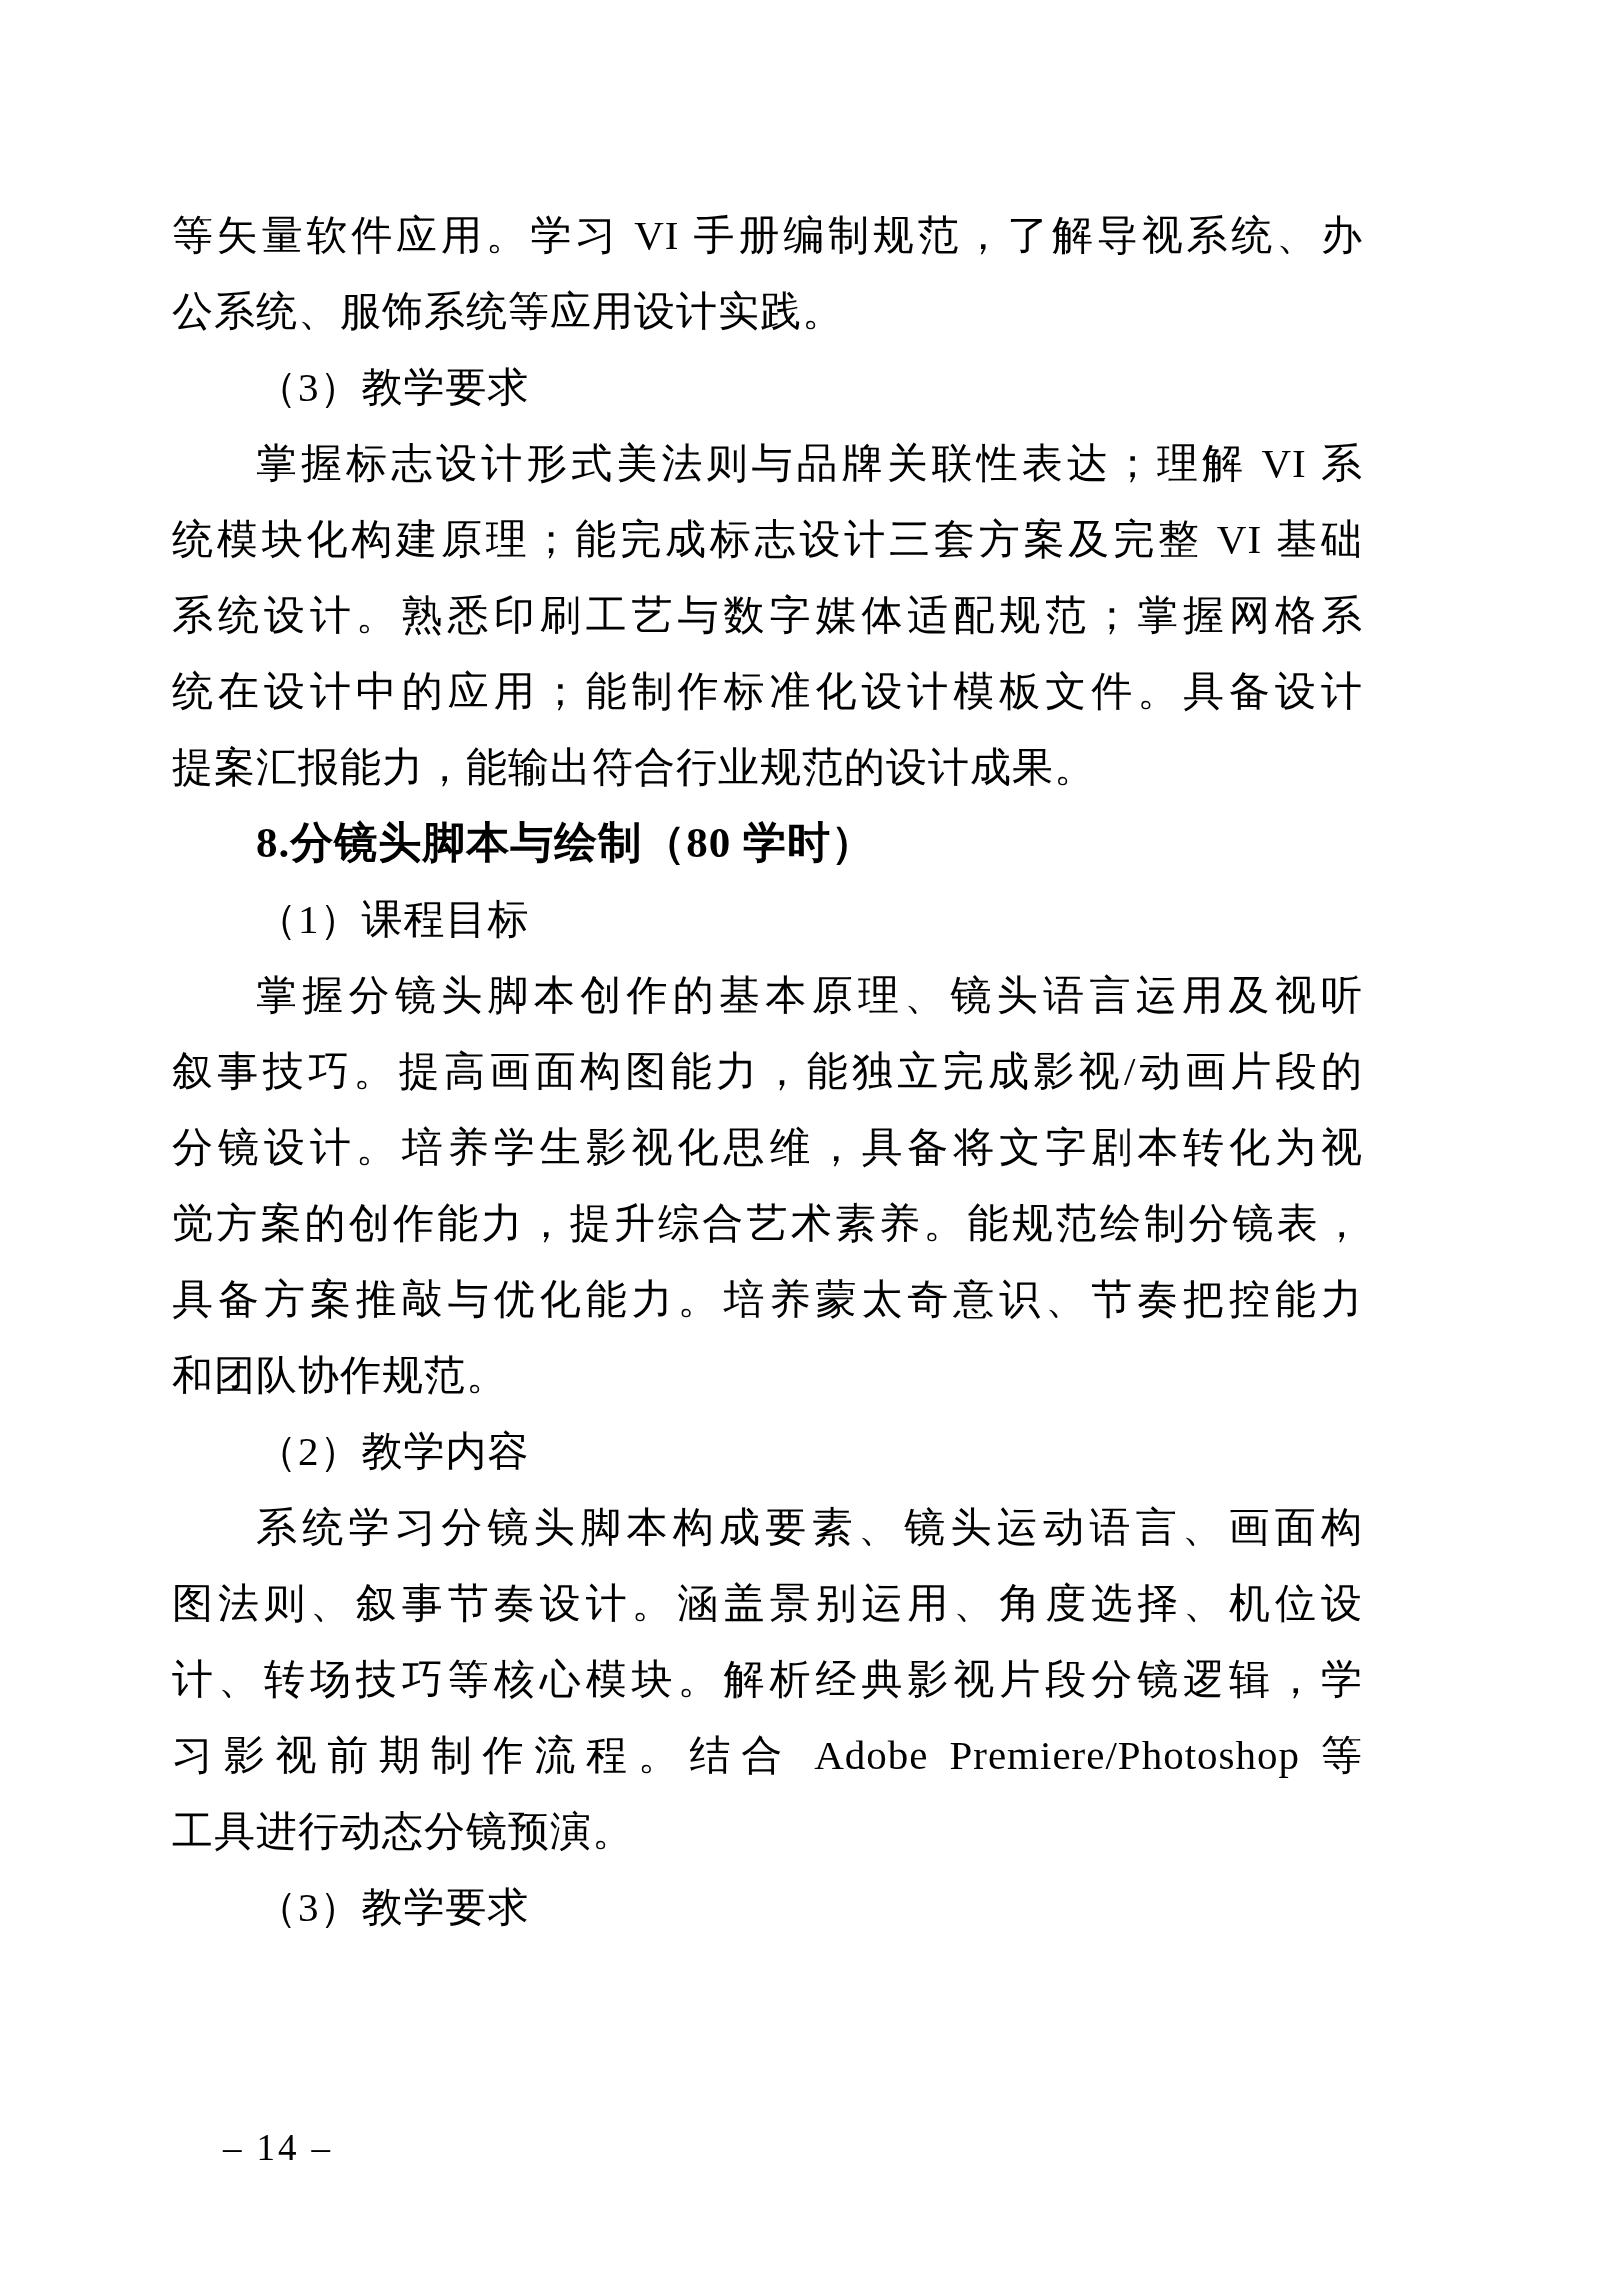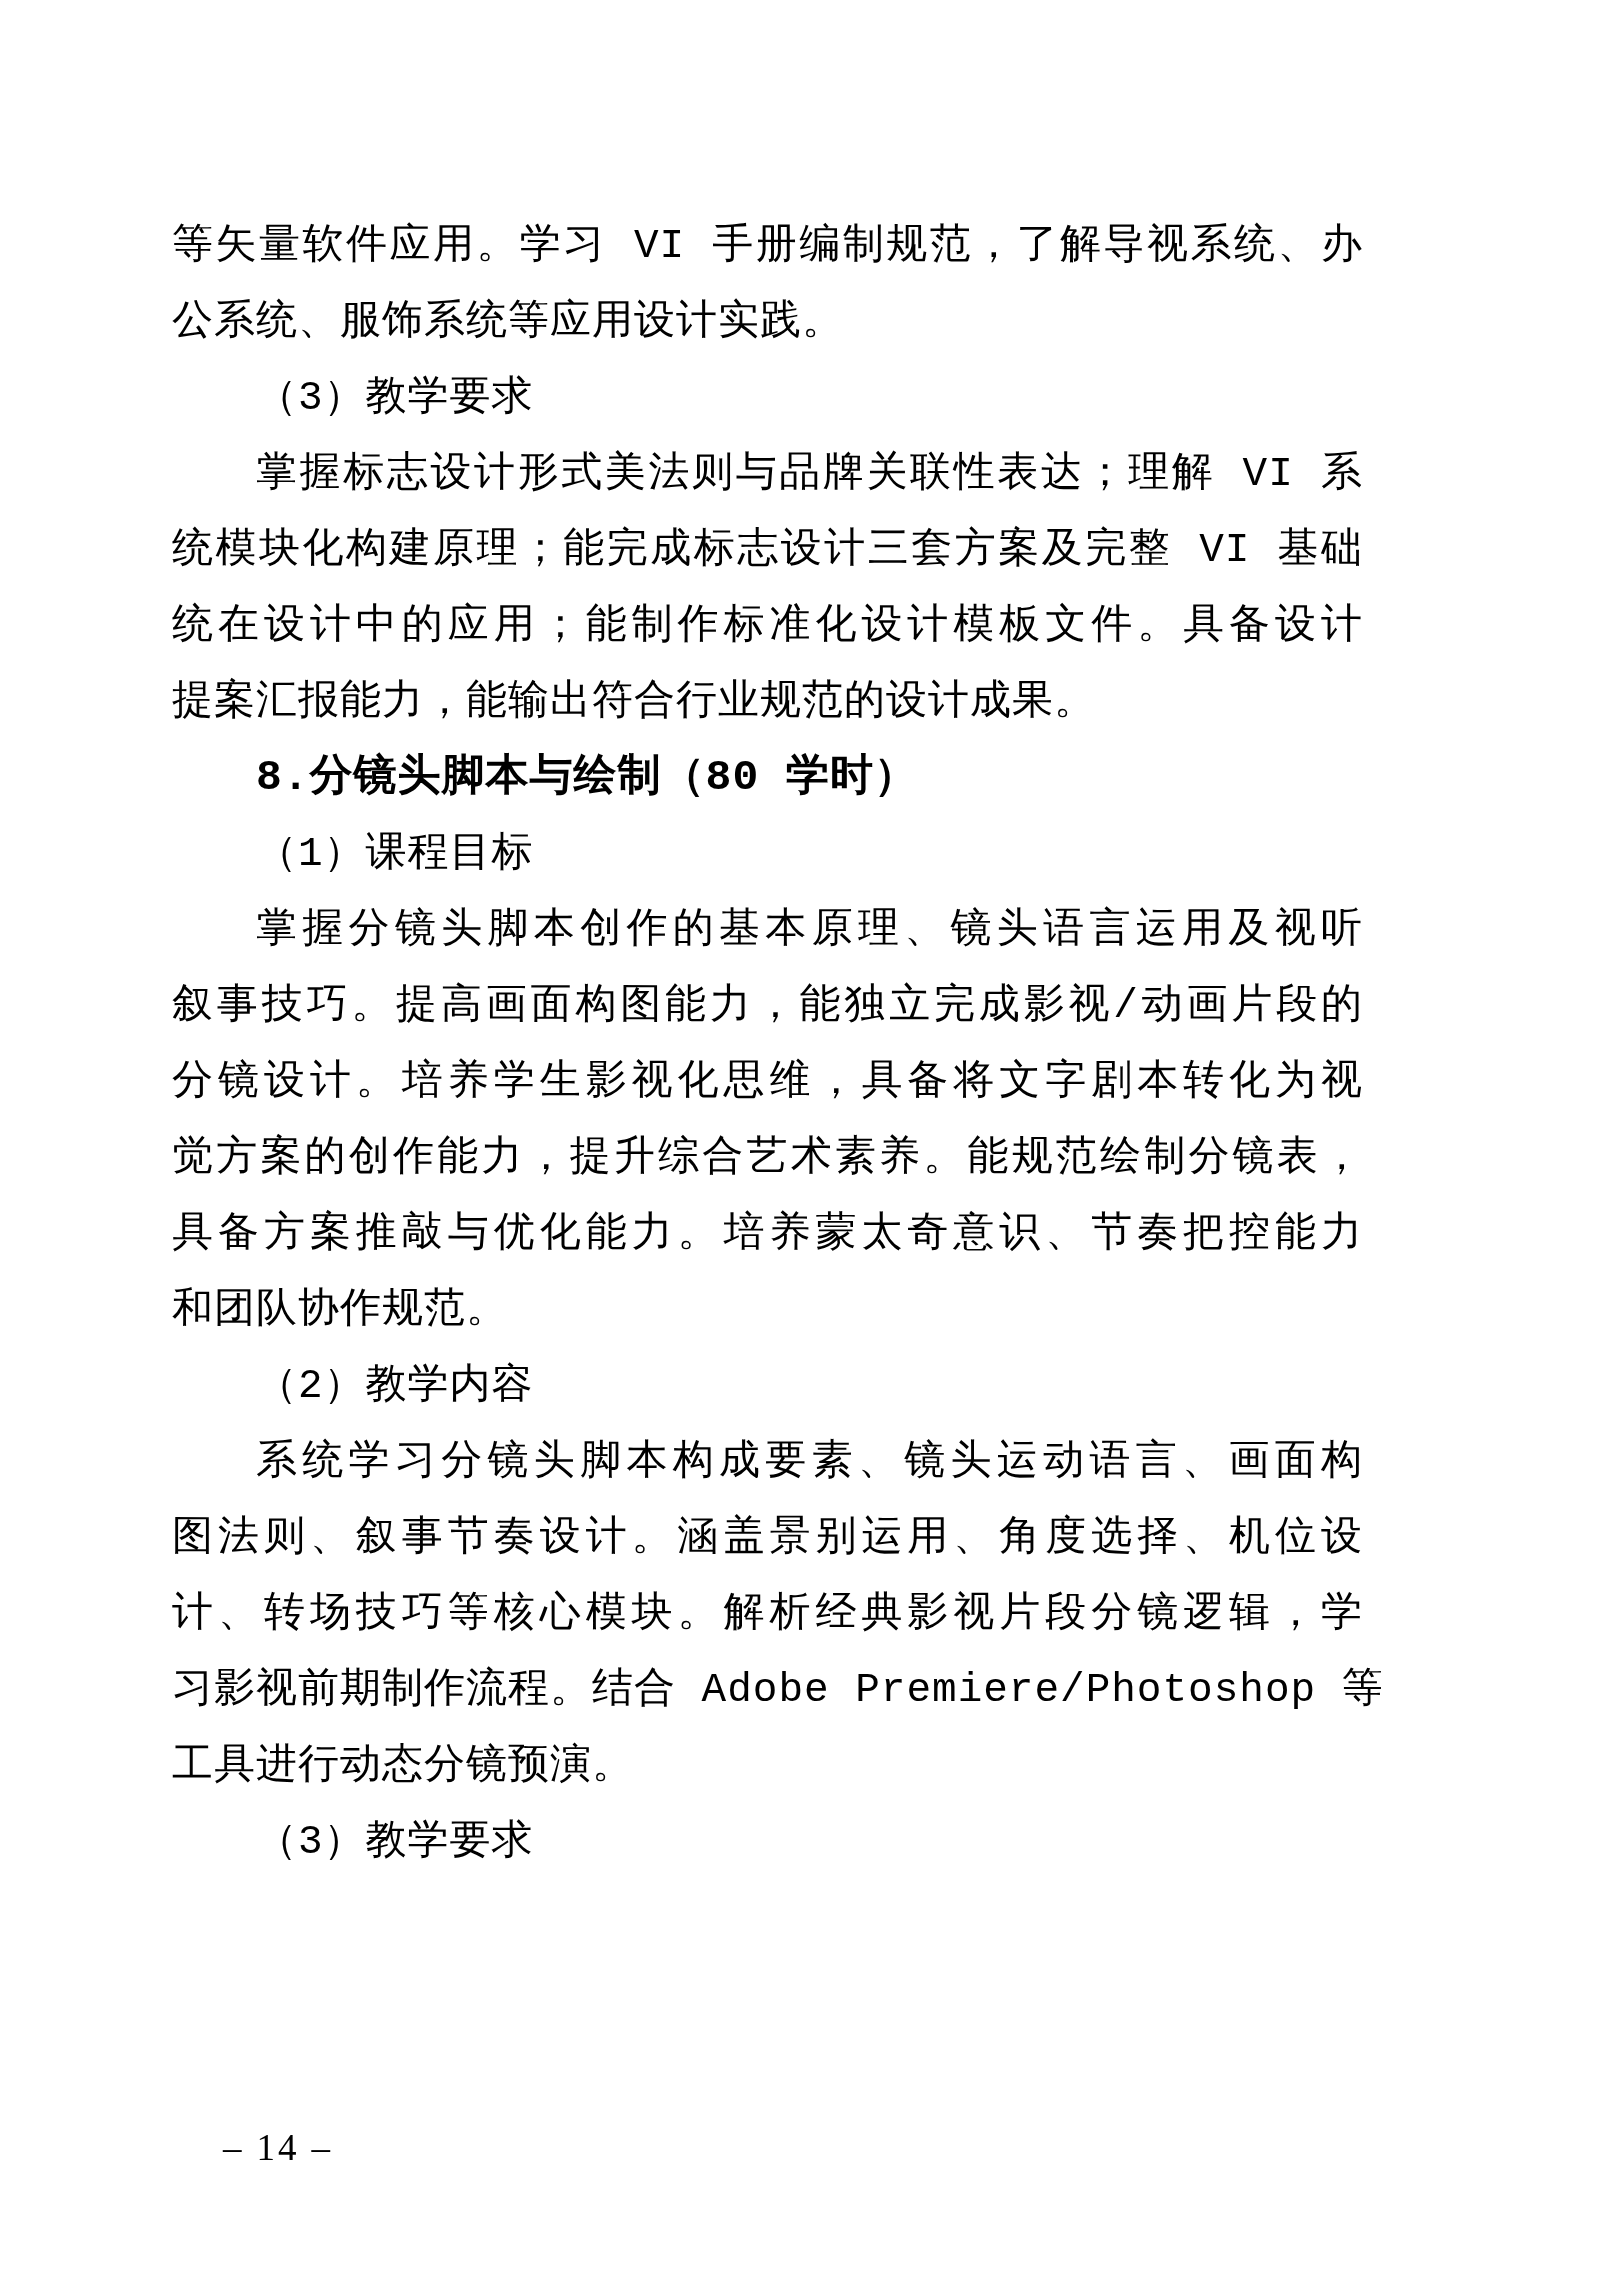--- a/index.html
+++ b/index.html
@@ -12,23 +12,22 @@
     width: 1620px;
     height: 2292px;
     background: #ffffff;
     overflow: hidden;
     font-family: "Liberation Serif", "DejaVu Serif", serif;
     color: #000000;
   }
   .content {
     position: absolute;
     left: 172px;
-    top: 208px;
+    top: 197px;
     width: 1191px;
-    font-family: Liberation Mono, monospace;
   }
   .line {
     font-size: 41px;
     line-height: 76px;
     height: 76px;
     white-space: nowrap;
     text-align: justify;
     text-align-last: justify;
     letter-spacing: 1px;
   }
@@ -57,20 +56,21 @@
 </head>
 <body>
 
 <div class="page">
   <div class="content">
       <div class="line">等矢量软件应用。学习 VI 手册编制规范，了解导视系统、办</div>
       <div class="line end">公系统、服饰系统等应用设计实践。</div>
       <div class="line indent end">（3）教学要求</div>
       <div class="line indent">掌握标志设计形式美法则与品牌关联性表达；理解 VI 系</div>
       <div class="line">统模块化构建原理；能完成标志设计三套方案及完整 VI 基础</div>
+      <div class="line">系统设计。熟悉印刷工艺与数字媒体适配规范；掌握网格系</div>
       <div class="line">统在设计中的应用；能制作标准化设计模板文件。具备设计</div>
       <div class="line end">提案汇报能力，能输出符合行业规范的设计成果。</div>
       <div class="line indent bold end">8.分镜头脚本与绘制（80 学时）</div>
       <div class="line indent end">（1）课程目标</div>
       <div class="line indent">掌握分镜头脚本创作的基本原理、镜头语言运用及视听</div>
       <div class="line">叙事技巧。提高画面构图能力，能独立完成影视/动画片段的</div>
       <div class="line">分镜设计。培养学生影视化思维，具备将文字剧本转化为视</div>
       <div class="line">觉方案的创作能力，提升综合艺术素养。能规范绘制分镜表，</div>
       <div class="line">具备方案推敲与优化能力。培养蒙太奇意识、节奏把控能力</div>
       <div class="line end">和团队协作规范。</div>

